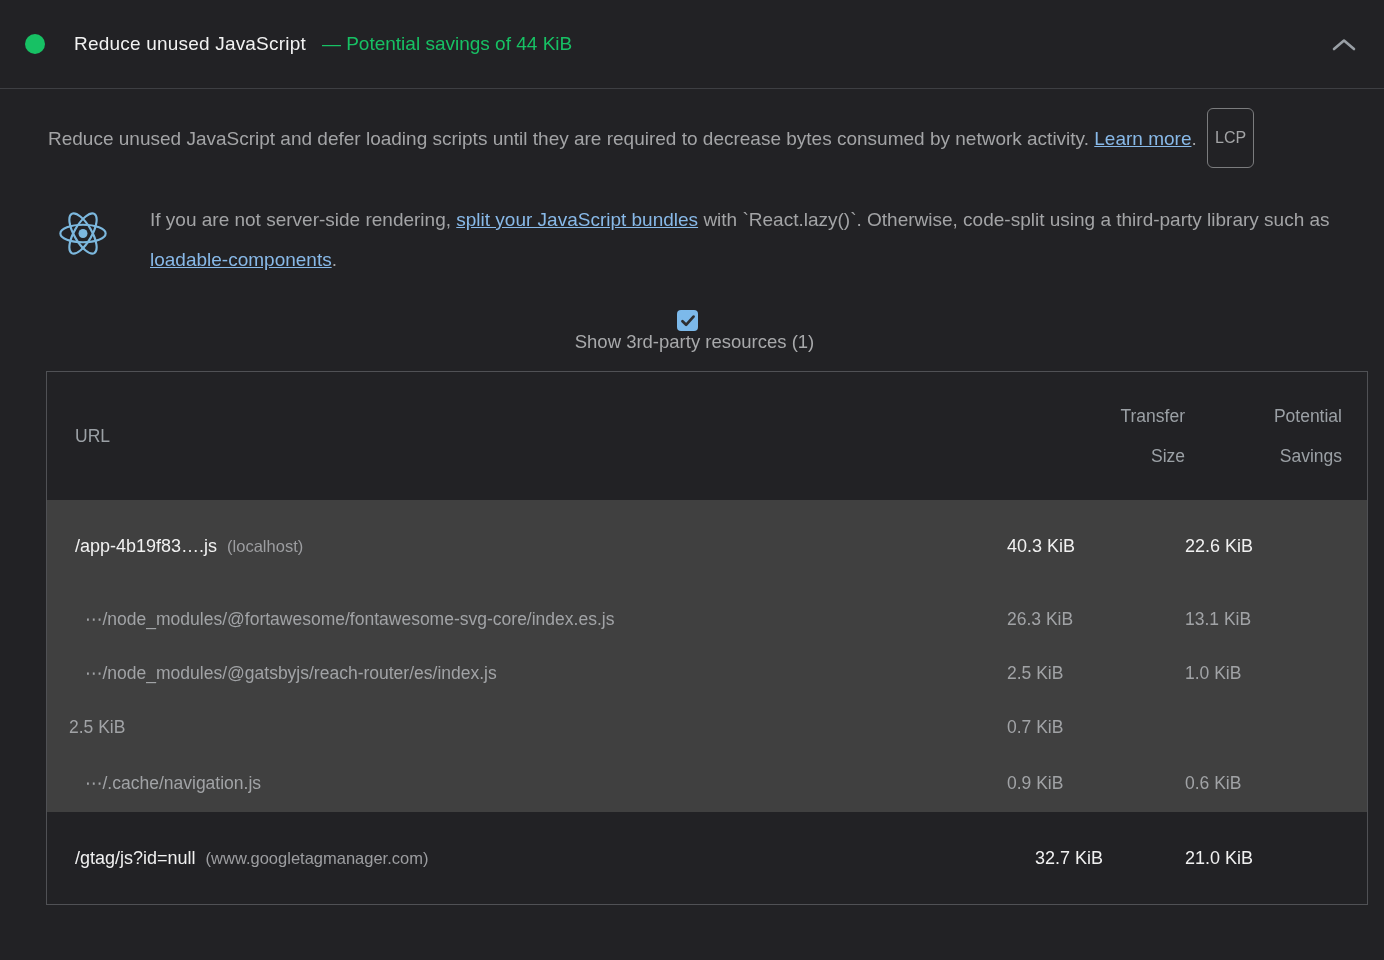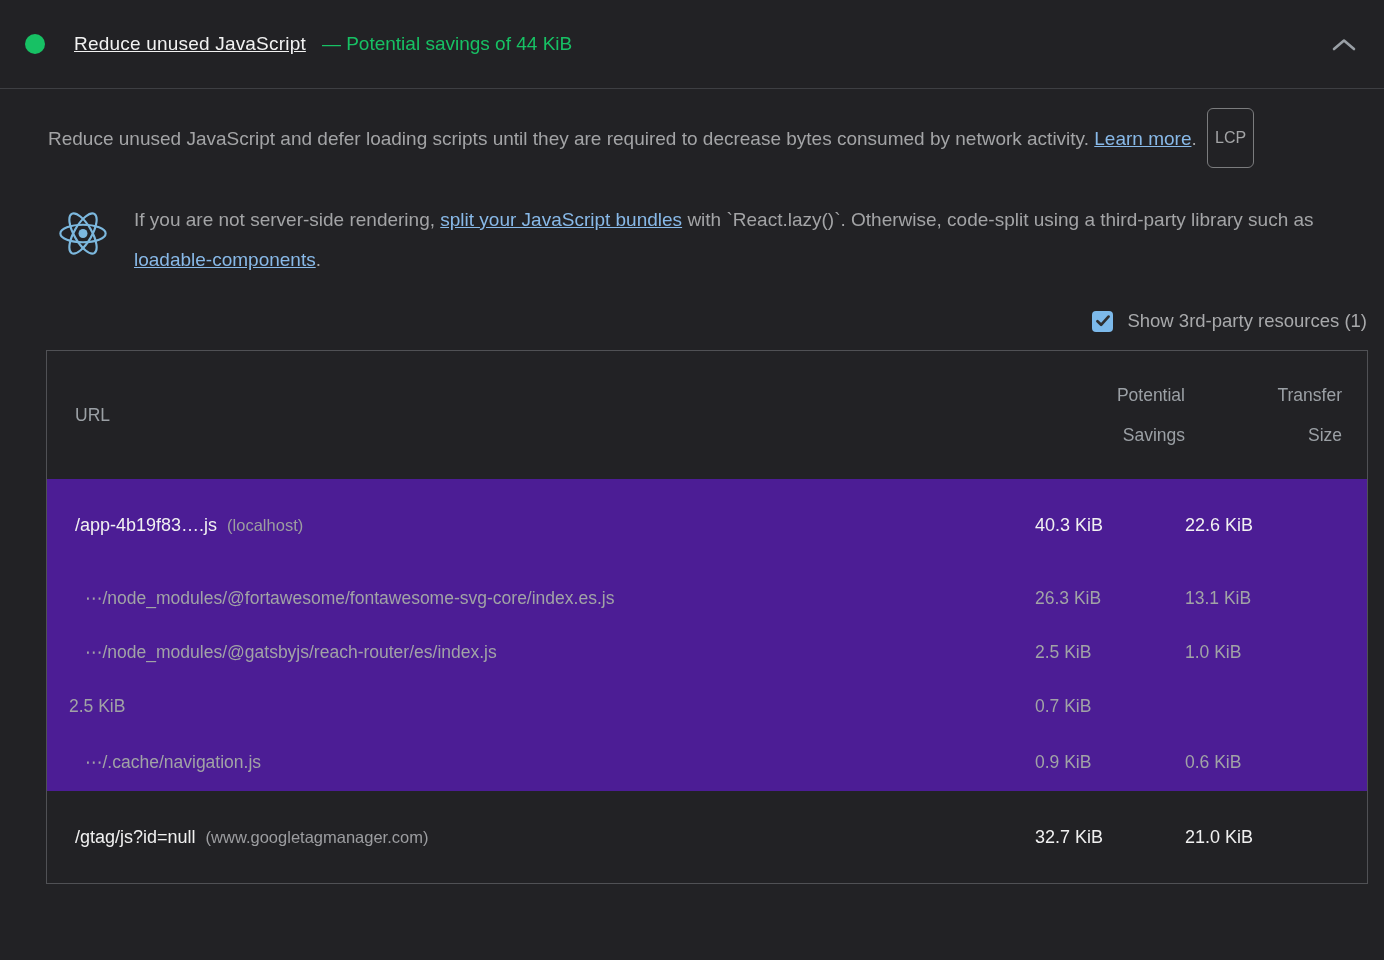--- a/index.html
+++ b/index.html
@@ -25,21 +25,20 @@
     border-radius: 50%;
     background: var(--accent-green, #17c164);
     flex: 0 0 auto;
   }
   .audit-title {
     margin-left: 29px;
     font-size: 19px;
     font-weight: 500;
     color: #f2f2f2;
     letter-spacing: 0.2px;
-    text-decoration: underline;
   }
   .audit-savings {
     margin-left: 16px;
     font-size: 19px;
     color: var(--accent-green, #17c164);
   }
   .chevron-wrap { margin-left: auto; display: flex; align-items: center; }
 
   
   .description {
@@ -70,33 +69,34 @@
     display: flex;
     align-items: flex-start;
     margin: 32px 36px 0 57px;
   }
   .react-icon {
     color: var(--react-blue, #7cb8de);
     flex: 0 0 auto;
     margin-top: 10px;
   }
   .rec-text {
-    margin-left: 25px;
+    margin-left: 41px;
     font-size: 19px;
     line-height: 40px;
     color: #a3a4a6;
     max-width: 1225px;
   }
 
   
   .filter-row {
     display: flex;
     justify-content: flex-end;
     align-items: center;
     margin: 30px 17px 0 8px;
+    flex-direction: column;
   }
   .checkbox {
     width: 21px; height: 21px;
     border-radius: 4px;
     background: var(--checkbox-blue, #7cb9ea);
     display: flex;
     align-items: center;
     justify-content: center;
     cursor: pointer;
     flex: 0 0 auto;
@@ -125,21 +125,21 @@
     color: #9ba0a5;
   }
   .th.num { text-align: right; }
   .th.num span {
     display: inline-block;
     max-width: 90px;
     text-align: right;
   }
   .row-group { min-height: 92px; }
   .row-sub   { min-height: 54px; padding-left: 22px; }
-  .bg-light  { background: #4c1d95; }
+  .bg-light  { background: #404040; gap: 28px; }
 
   .url-cell { display: flex; align-items: baseline; min-width: 0; }
   .url-main {
     font-size: 18px;
     color: #f1f1f1;
     white-space: nowrap;
   }
   .url-host {
     margin-left: 10px;
     font-size: 16.5px;
@@ -192,22 +192,22 @@
       <path d="M1.5 6.3 L5.1 9.8 L12.5 1.6" stroke="#2e2f31" stroke-width="2.7" fill="none" stroke-linecap="round" stroke-linejoin="round"></path>
     </svg>
   </div>
   <label class="filter-label">Show 3rd-party resources (1)</label>
 </div>
 
 <div class="res-table">
 
   <div class="t-row t-head">
     <div class="th">URL</div>
+    <div class="th num"><span>Transfer Size</span></div>
     <div class="th num"><span>Potential Savings</span></div>
-    <div class="th num"><span>Transfer Size</span></div>
   </div>
 
   <div class="t-row row-group bg-light">
     <div class="url-cell">
       <span class="url-main">/app-4b19f83….js</span>
       <span class="url-host">(localhost)</span>
     </div>
     <div class="num-cell num-white">40.3 KiB</div>
     <div class="num-cell num-white">22.6 KiB</div>
   </div>

